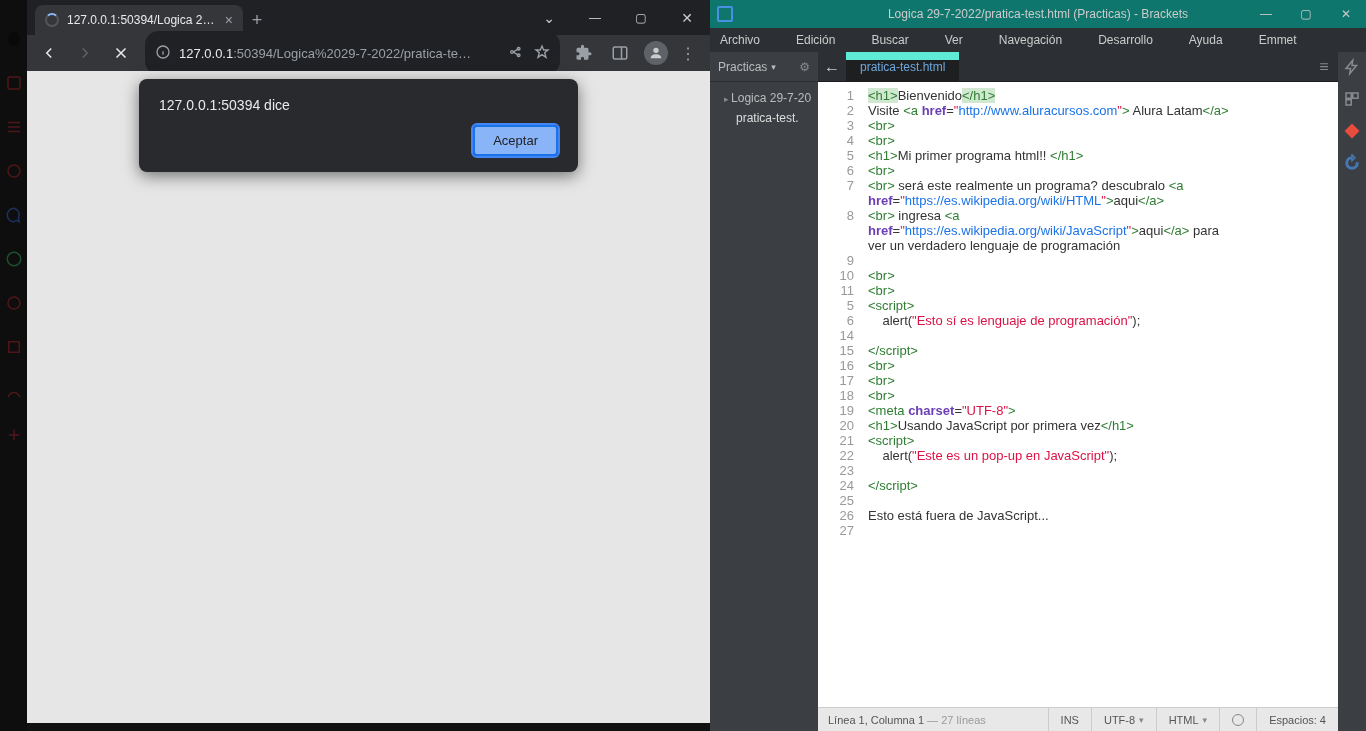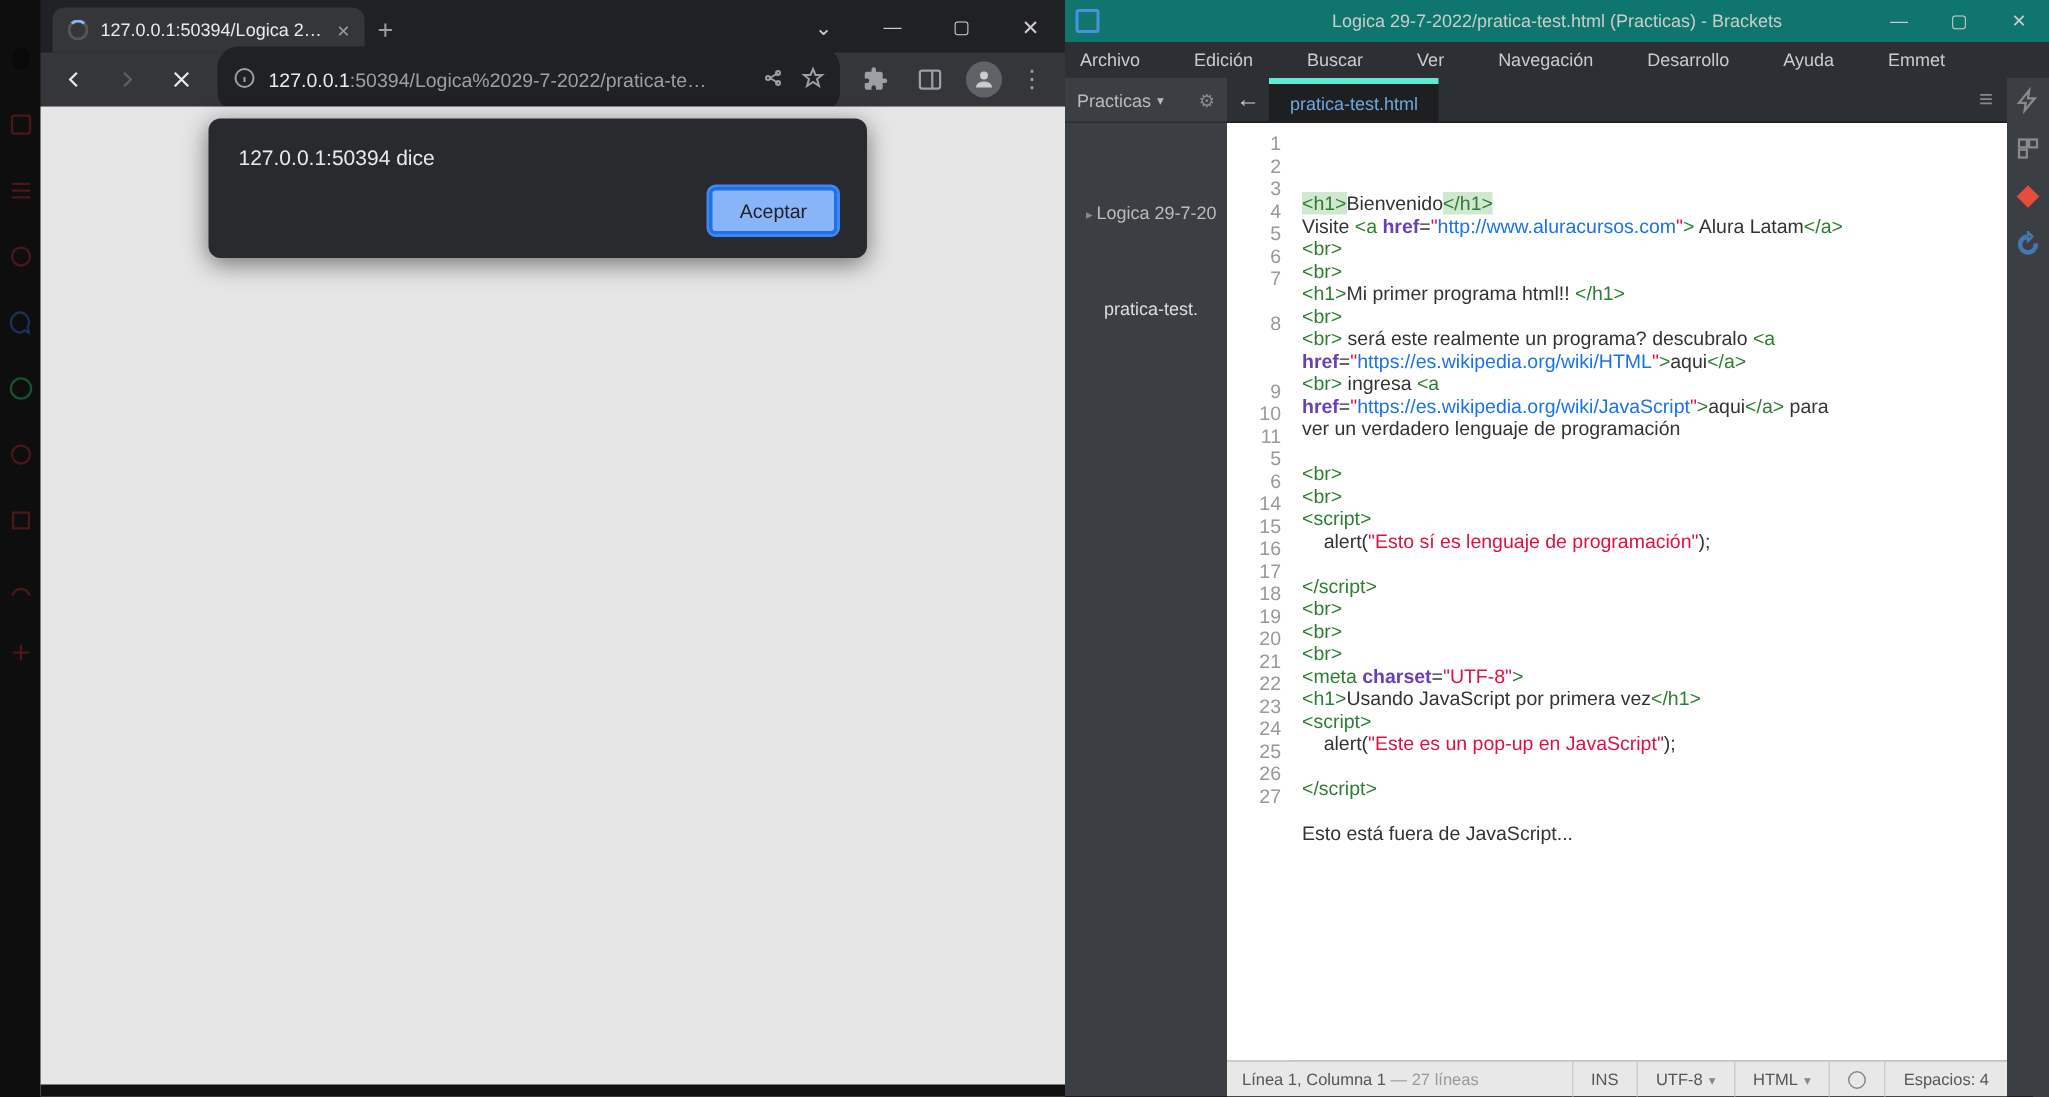--- a/index.html
+++ b/index.html
@@ -59,34 +59,34 @@
 
 .br-menubar { height:24px; background:#2c2f33; display:flex; align-items:center; gap:36px; padding:0 10px; color:#ccc; font-size:12px; }
 .br-menubar span { cursor:pointer; }
 
 .br-body { flex:1; display:flex; min-height:0; }
 .br-sidebar { width:108px; background:#3b3f44; display:flex; flex-direction:column; color:#bbb; font-size:12px; }
 .br-proj-header { height:30px; display:flex; align-items:center; padding:0 8px; border-bottom:1px solid #2a2d30; gap:4px; }
 .br-proj-header .chev { font-size:9px; }
 .br-proj-header .gear { margin-left:auto; opacity:.6; }
 .br-tree { padding:6px 0; }
-.br-tree-item { padding:3px 8px 3px 14px; white-space:nowrap; overflow:hidden;margin-top:44px; }
+.br-tree-item { padding:3px 8px 3px 14px; white-space:nowrap; overflow:hidden; }
 .br-tree-item.folder::before { content:"▸ "; font-size:9px; color:#888; }
 .br-tree-item.file { padding-left:26px; color:#ddd; }
 
 .br-main { flex:1; display:flex; flex-direction:column; min-width:0; }
 .br-tabbar { height:30px; background:#2c2f33; display:flex; align-items:center; border-bottom:1px solid #1a1c1e; }
 .br-back { width:28px; display:flex; align-items:center; justify-content:center; color:#ccc; }
-.br-tab { height:30px; display:flex; align-items:center; padding:0 14px; color:#6fa8dc; font-size:12px; border-top:4px solid #5eead4; background:#1d1f21; }
+.br-tab { height:30px; display:flex; align-items:flex-start; padding:0 14px; color:#6fa8dc; font-size:12px; border-top:8px solid #5eead4; background:#1d1f21; }
 .br-tabmore { margin-left:auto; width:28px; color:#888; display:flex; align-items:center; justify-content:center; }
 
 .br-editor { flex:1; display:flex; background:#fff; font-family:Consolas,"Courier New",monospace; font-size:13px; overflow:hidden; }
 .gutter { width:44px; background:#fff; text-align:right; padding:6px 8px 0 0; color:#999; line-height:15px; user-select:none; }
 .gutter div { height:15px; }
-.code { flex:1; padding:6px 0 0 6px; line-height:15px; white-space:pre; color:#333; overflow:hidden;margin-top:40px; }
+.code { flex:1; padding:6px 0 0 6px; line-height:15px; white-space:pre; color:#333; overflow:hidden; }
 .code .line { height:15px; }
 .t-tag { color:#2e7d32; }
 .t-attr { color:#6a3fb5;font-weight:bold; }
 .t-str { color:#d14; }
 .t-link { color:#1a73e8; }
 .t-text { color:#333; }
 .hl { background:#cfe8cf; }
 
 .br-rightbar { width:28px; background:#3b3f44; display:flex; flex-direction:column; align-items:center; padding-top:6px; gap:14px; }
 .br-rightbar .ricon { width:18px; height:18px; opacity:.7; }

